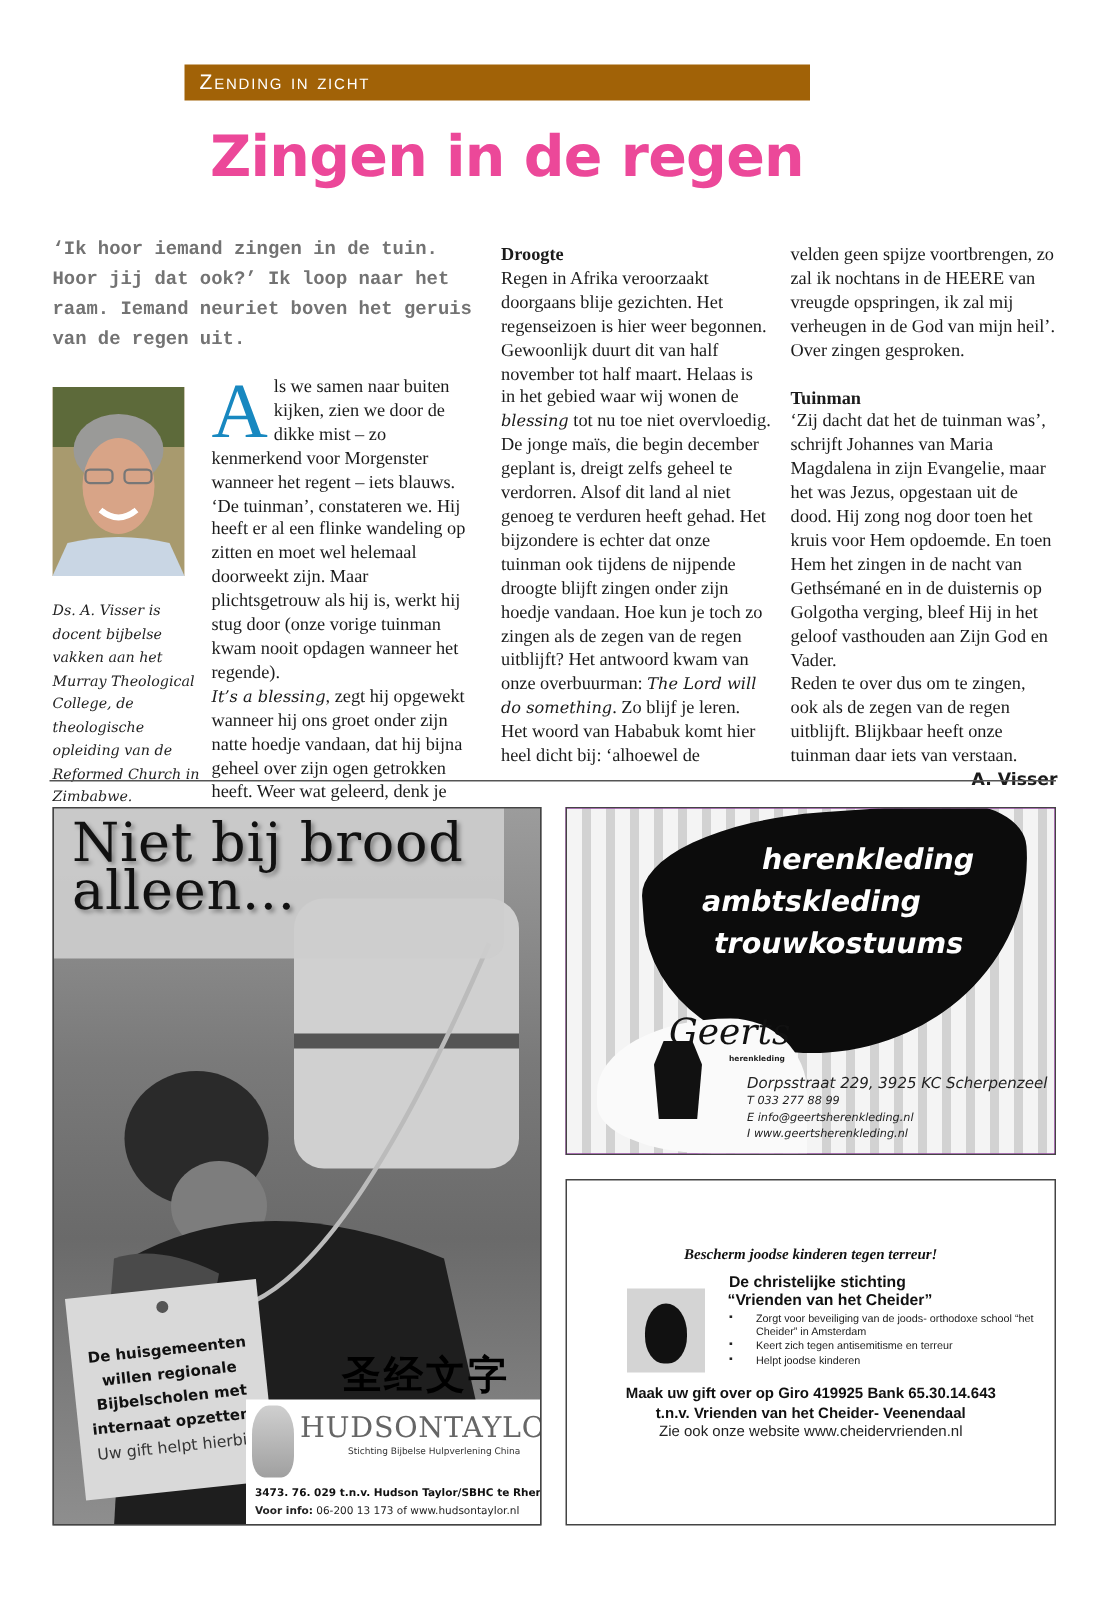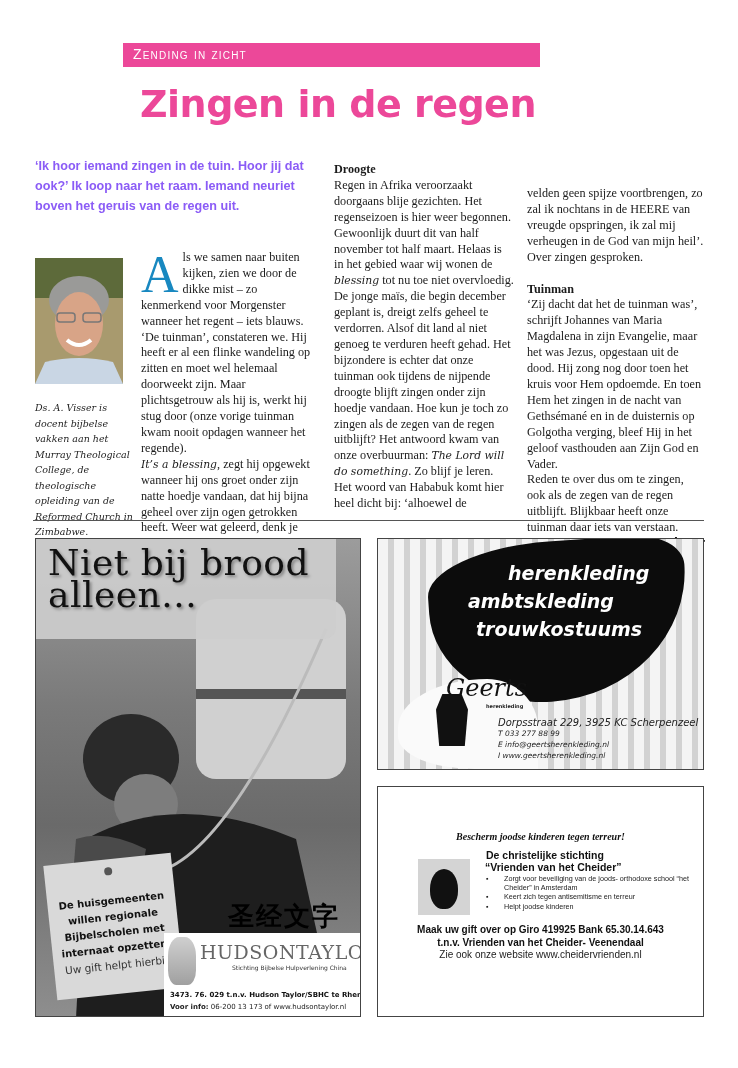--- a/index.html
+++ b/index.html
@@ -1,31 +1,31 @@
 <!DOCTYPE html>
 <html><head>
 <meta charset="utf-8">
 <style>
   * { box-sizing: border-box; margin: 0; padding: 0; }
   html, body { width: 738px; height: 1068px; background: #ffffff; overflow: hidden; }
   body { position: relative; font-family: "DejaVu Serif", serif; color: #1a1a1a; }
 
-  .section-bar { position: absolute; left: 123px; top: 43px; width: 417px; height: 24px; background: #ec4899; }
+  .section-bar { position: absolute; left: 123px; top: 43px; width: 417px; height: 24px; background: #a16207; }
   .section-bar span { position: absolute; left: 10px; top: 3px; color: #fff; font-family: "Liberation Sans", sans-serif; font-size: 14px; letter-spacing: 1.2px; font-variant: small-caps; }
   .headline { position: absolute; left: 140px; top: 82px; font-family: "DejaVu Sans", sans-serif; font-weight: bold; font-size: 38px; color: #ec4899; letter-spacing: -0.5px; }
 
-  .lead { position: absolute; left: 35px; top: 156px; width: 285px; color: #8b5cf6; font-family: Liberation Sans, sans-serif; font-weight: bold; font-size: 12.6px; line-height: 20px; }
+  .lead { position: absolute; left: 35px; top: 156px; width: 285px; color: #737373; font-family: Liberation Mono, monospace; font-weight: bold; font-size: 12.6px; line-height: 20px; }
 
   .portrait { position: absolute; left: 35px; top: 258px; width: 88px; height: 126px; overflow: hidden; background: #c7b89a; }
   .caption { position: absolute; left: 35px; top: 400px; width: 100px; font-family: "DejaVu Serif", serif; font-style: italic; font-size: 9.5px; line-height: 15.5px; color: #222; }
 
   .col { position: absolute; font-family: "Liberation Serif", serif; font-size: 12.2px; line-height: 15.9px; color: #1b1b1b; }
   .col1 { left: 141px; top: 250px; width: 175px; }
   .col2 { left: 334px; top: 162px; width: 180px; }
-  .col3 { left: 527px; top: 162px; width: 178px; margin-top: 24px; }
+  .col3 { left: 527px; top: 162px; width: 178px; }
   .col p { margin: 0; }
   .col .sub { font-weight: bold; }
   .col em { font-family: "DejaVu Serif", serif; font-style: italic; font-size: 10.8px; }
   .dropcap { float: left; font-size: 52px; line-height: 44px; color: #1888c0; margin: 3px 4px 0 0; font-family: "Liberation Serif", serif; }
   .gap { height: 16px; }
   .author { text-align: right; font-family: "DejaVu Sans", sans-serif; font-weight: bold; font-size: 11.5px; }
 
   .rule { position: absolute; left: 33px; top: 520px; width: 671px; height: 1px; background: #555; }
 
   .ad { position: absolute; border: 1px solid #444; overflow: hidden; }

